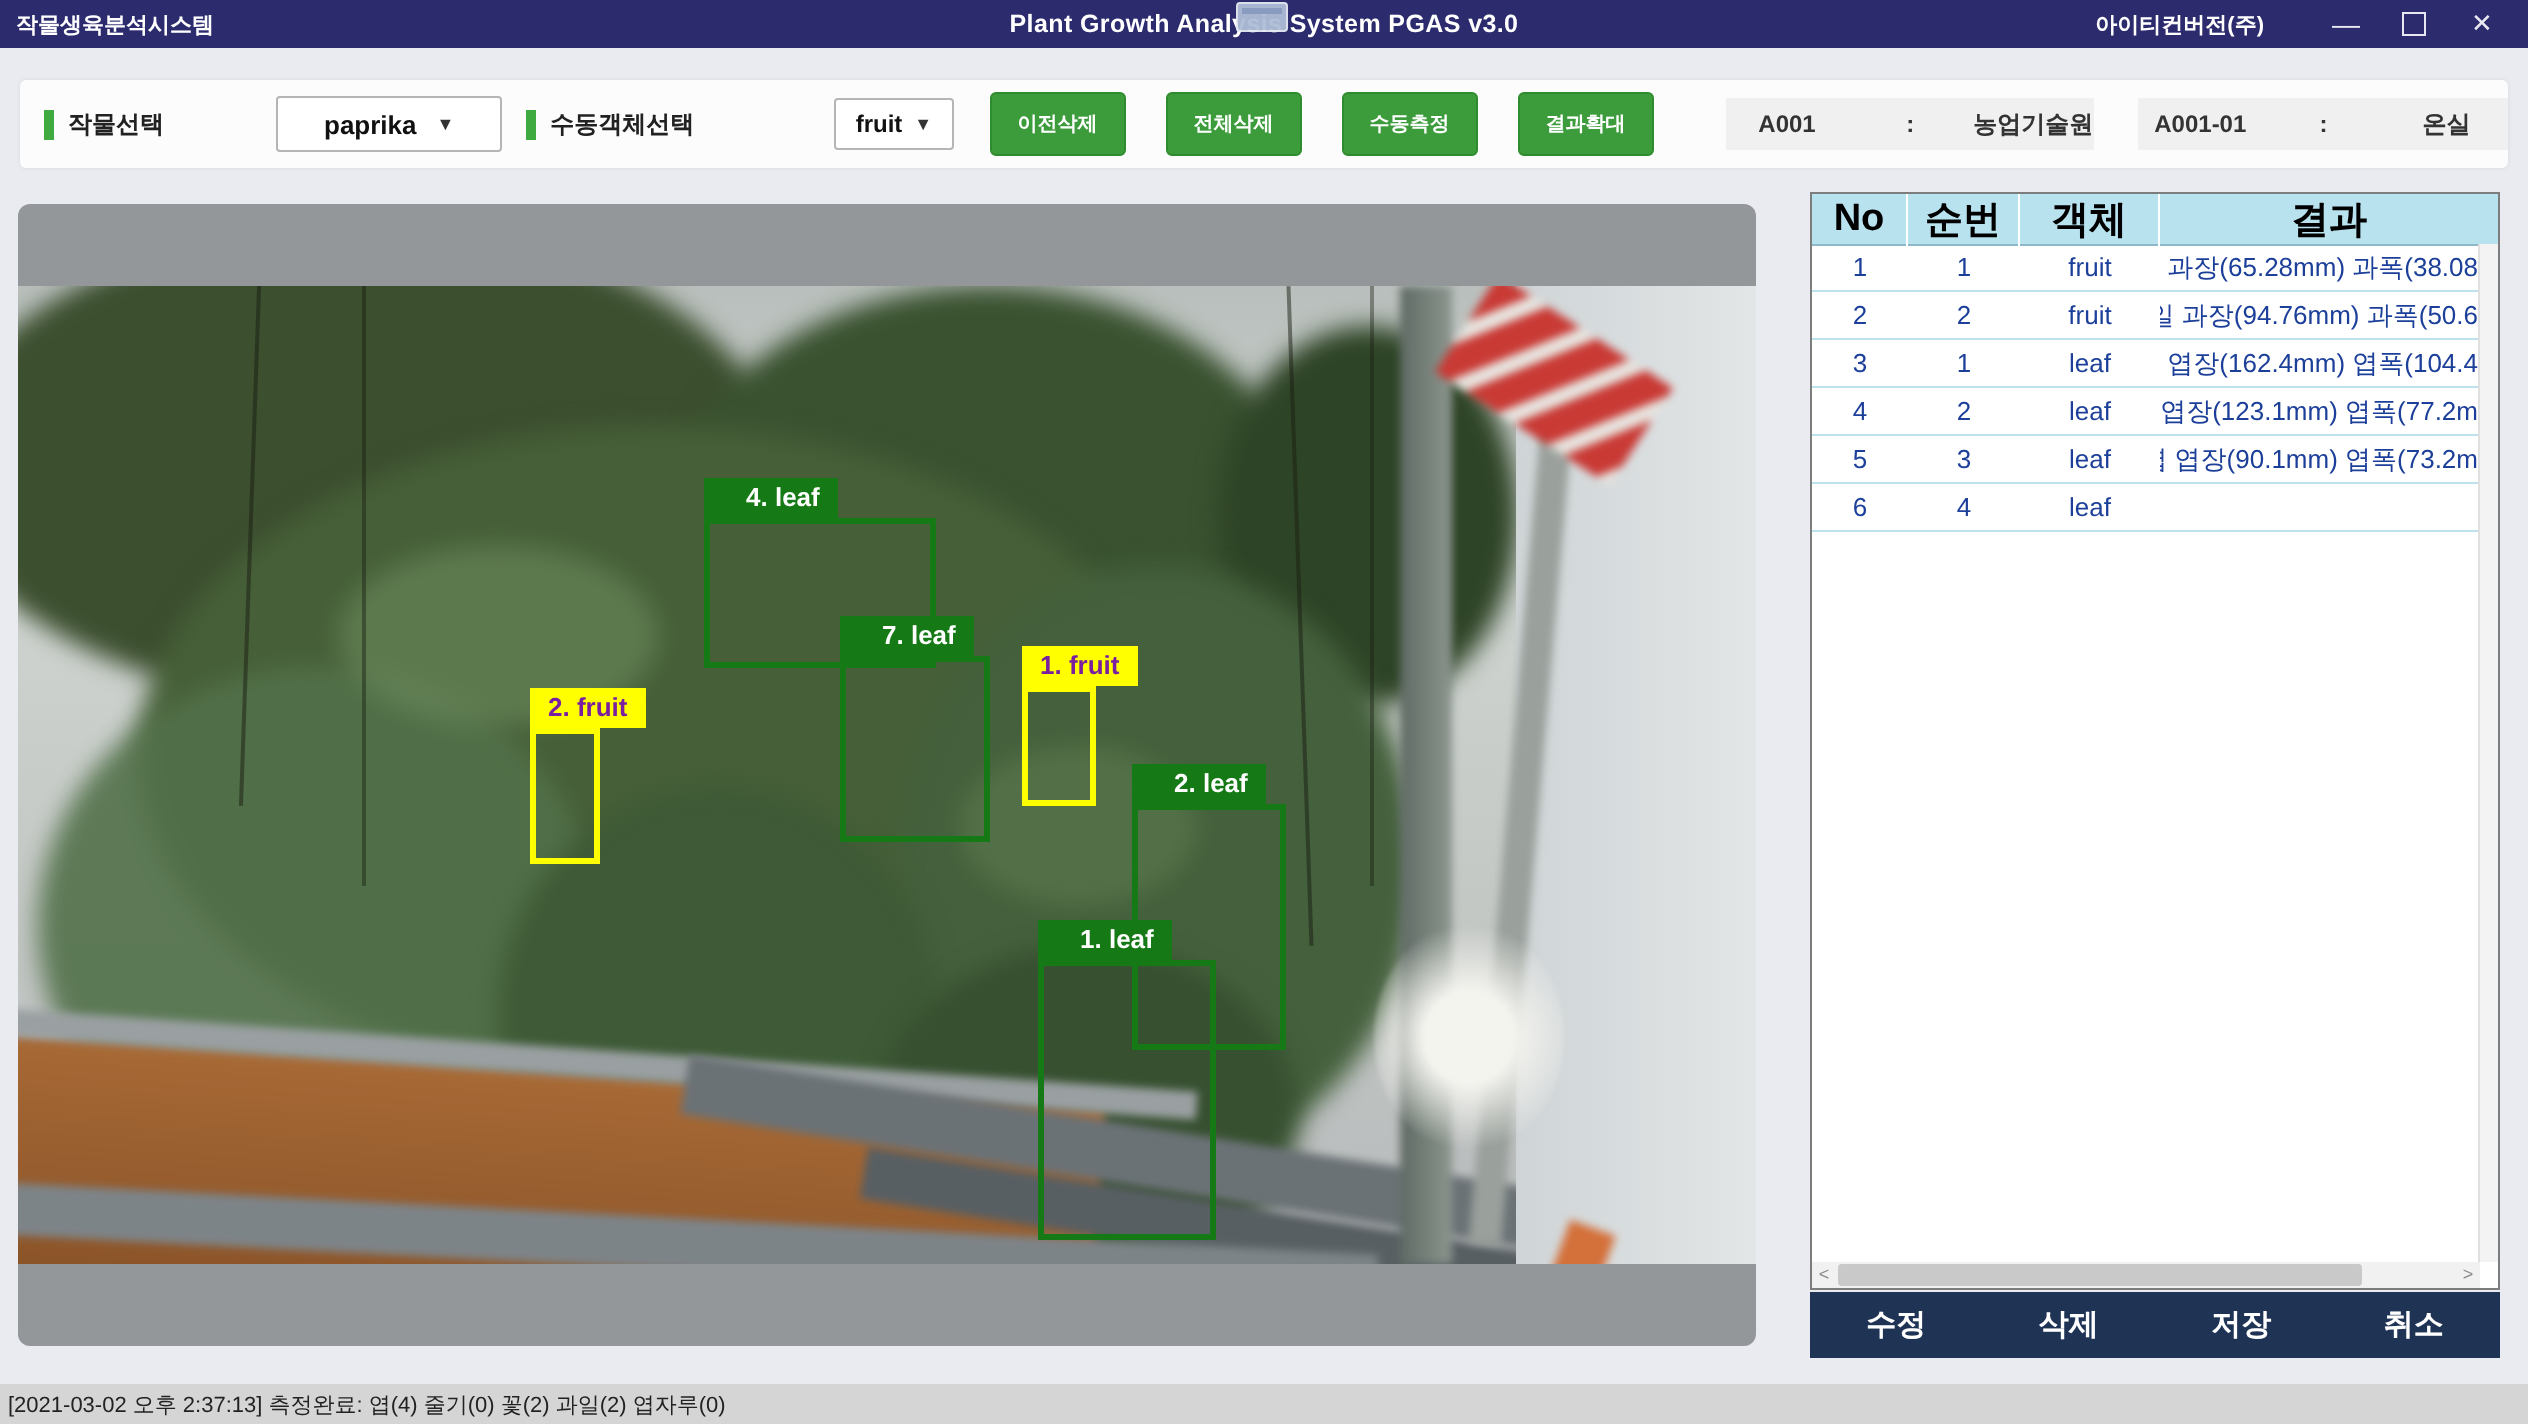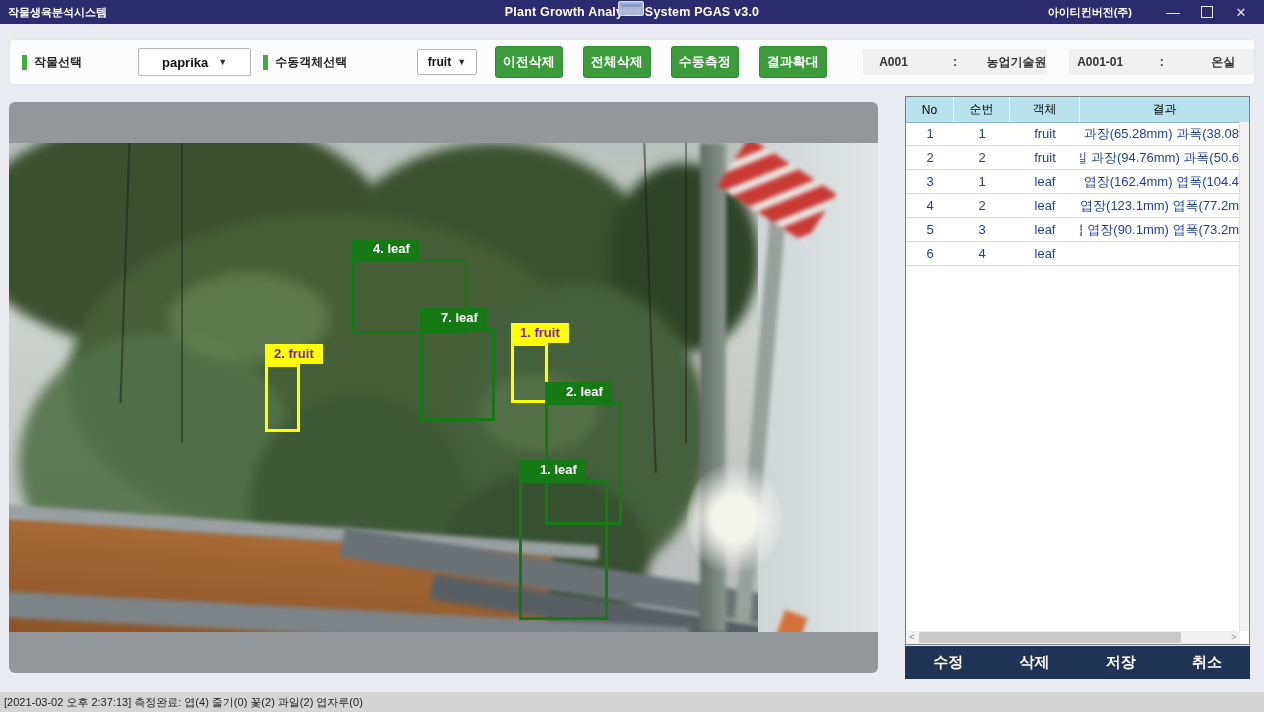--- a/index.html
+++ b/index.html
@@ -46,21 +46,21 @@
     display:flex;align-items:center;justify-content:center;position:relative;
     font-size:13px;font-weight:bold;color:#111;cursor:default;
   }
   .select .arrow{font-size:9px;color:#333;margin-left:10px;}
   .sel-crop{width:112px;margin-left:56px;}
   .sel-object{width:58px;height:24px;margin-left:70px;font-size:12px;}
   .sel-object .arrow{margin-left:6px;}
   .btn-row{display:flex;margin-left:18px;}
   .green-btn{
     width:66px;height:30px;margin-right:20px;border:1px solid #2e8b2e;border-radius:3px;
-    background:var(--button-green,#3c9c3c);color:#fff;font-size:13px;font-weight:bold;
+    background:var(--button-green,#3c9c3c);color:#fff;font-size:10px;font-weight:bold;
     display:flex;align-items:center;justify-content:center;cursor:default;white-space:nowrap;
   }
   .info-box{
     width:186px;height:26px;background:#f0f0f1;display:flex;align-items:center;
     font-size:12px;font-weight:bold;color:#333;
   }
   .info-box span{flex:1;text-align:center;white-space:nowrap;}
   .info-box.first{margin-left:16px;}
   .info-box.second{margin-left:22px;}
   
@@ -90,21 +90,21 @@
   .panel{position:absolute;left:905px;top:96px;width:345px;height:583px;}
   .table-area{
     position:absolute;left:0;top:0;right:0;bottom:34px;
     background:#fff;border:1px solid #7d7d7d;box-sizing:border-box;overflow:hidden;
   }
   .thead{
     display:grid;grid-template-columns:48px 56px 70px 1fr;height:25px;
     background:var(--header-blue,#b9e2ef);border-bottom:1px solid #8fb9c9;
   }
   .th{display:flex;align-items:center;justify-content:center;
-    font-size:12px;font-weight:normal;color:#000;border-right:1px solid #fff;}
+    font-size:19px;font-weight:bold;color:#000;border-right:1px solid #fff;}
   .th:last-child{border-right:none;}
   .tbody{position:absolute;left:0;right:9px;top:25px;bottom:13px;overflow:hidden;}
   .trow{
     display:grid;grid-template-columns:48px 56px 70px 1fr;height:23px;
     border-bottom:1px solid #bfe2ef;cursor:default;
   }
   .td{display:flex;align-items:center;justify-content:center;
     font-size:13px;color:var(--table-text,#1c3f9a);overflow:hidden;white-space:nowrap;}
   .td.result{justify-content:flex-end;padding-right:1px;font-size:13px;}
   .vscroll{position:absolute;right:0;top:25px;bottom:13px;width:9px;background:#f3f3f4;border-left:1px solid #e0e0e0;}
@@ -210,21 +210,21 @@
       </div>
       <div class="annot leaf" style="left: 411px; top: 226px; width: 75px; height: 93px;">
         <span class="annot-label">7. leaf</span>
       </div>
       <div class="annot fruit" style="left: 502px; top: 241px; width: 37px; height: 60px;">
         <span class="annot-label">1. fruit</span>
       </div>
       <div class="annot fruit" style="left: 256px; top: 262px; width: 35px; height: 68px;">
         <span class="annot-label">2. fruit</span>
       </div>
-      <div class="annot leaf" style="left: 536px; top: 300px; width: 77px; height: 123px;">
+      <div class="annot leaf" style="left: 557px; top: 300px; width: 77px; height: 123px;">
         <span class="annot-label">2. leaf</span>
       </div>
       <div class="annot leaf" style="left: 510px; top: 378px; width: 89px; height: 140px;">
         <span class="annot-label">1. leaf</span>
       </div>
     </div>
 </div>
 
 <div class="panel">
   <div class="table-area">

